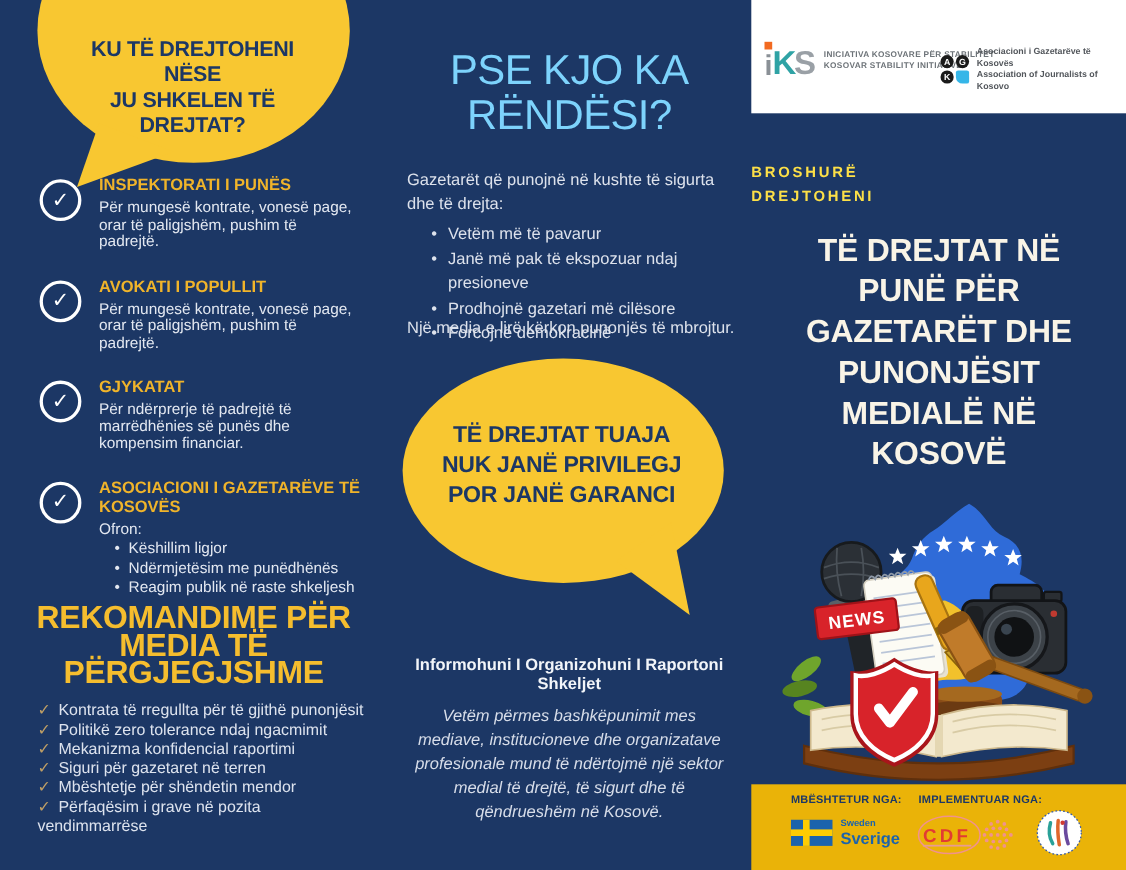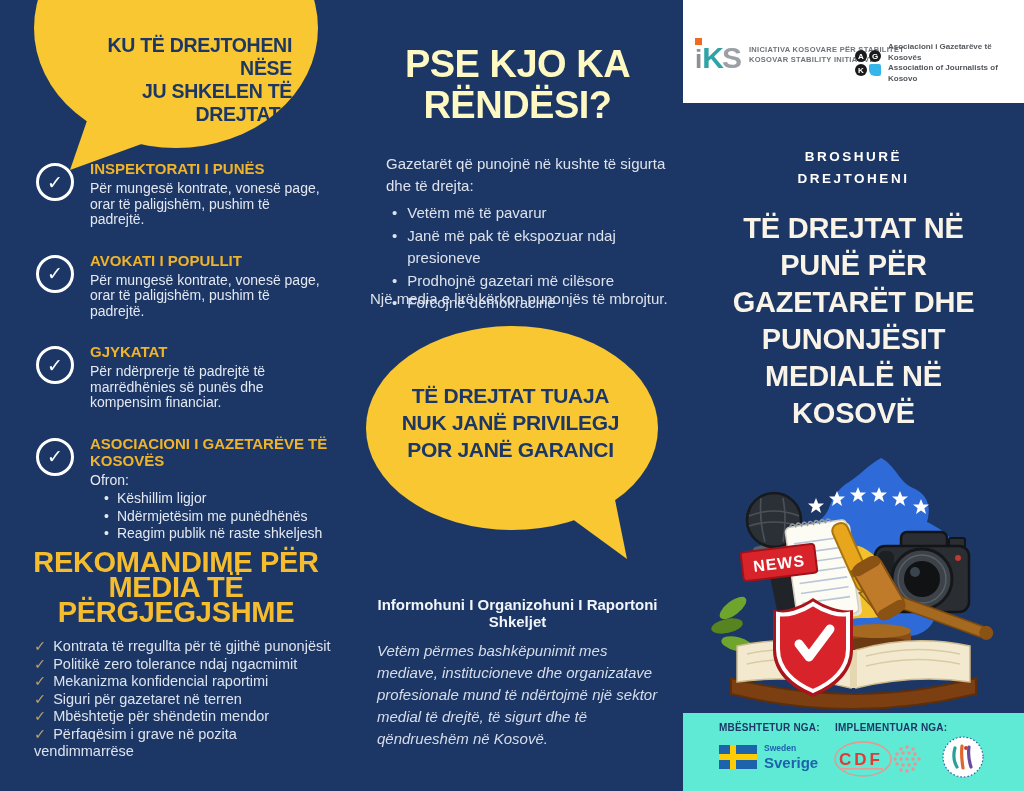--- a/index.html
+++ b/index.html
@@ -5,72 +5,72 @@
   html,body{margin:0;padding:0;}
   body{width:1024px;height:791px;font-family:"Liberation Sans","DejaVu Sans",sans-serif;}
   #page{position:relative;width:1024px;height:791px;background:#1c3765;overflow:hidden;}
   .col{position:absolute;top:0;height:791px;}
   .col-left{left:0;width:352px;}
   .col-mid{left:352px;width:331px;}
   .col-right{left:683px;width:341px;}
 
   
   .bubble-left-svg{position:absolute;left:26px;top:0;width:294px;height:200px;}
-  .bubble-left-text{position:absolute;left:58px;top:34px;width:234px;text-align:right;
+  .bubble-left-text{position:absolute;left:58px;top:34px;width:234px;text-align:center;
     color:#1c3765;font-weight:800;font-size:19.5px;line-height:23px;letter-spacing:-0.3px;}
   .left-items{position:absolute;left:36px;top:160px;width:300px;}
   .litem{display:flex;gap:16px;margin-bottom:24px;}
   .ccheck{flex:0 0 auto;width:32px;height:32px;margin-top:3px;border:3px solid #ffffff;border-radius:50%;
     display:flex;align-items:center;justify-content:center;color:#ffffff;font-size:19px;font-weight:700;}
   .litem-title{color:#f0b42a;font-weight:700;font-size:15px;line-height:17px;margin-bottom:4px;max-width:248px;}
   .litem-desc{color:#e3e8f1;font-size:14px;line-height:15.5px;max-width:238px;}
   .litem-bullets{margin-top:2px;}
   .lbul{display:flex;gap:8px;color:#e3e8f1;font-size:14px;line-height:17.5px;margin-left:14px;}
   .reco{position:absolute;left:0;top:550px;width:352px;text-align:center;}
   .reco-title{color:#f5bd2e;font-size:29px;font-weight:800;line-height:25px;letter-spacing:-0.3px;}
   .reco-list{text-align:left;margin:13px 12px 0 34px;}
   .reco-item{color:#dde3ee;font-size:14.5px;line-height:17.5px;}
   .gold-check{color:#bf9f66;font-weight:600;margin-right:7px;}
 
   
-  .mid-heading{position:absolute;left:0;top:44px;width:100%;text-align:center;color:#fef9c3;
-    font-size:38px;font-weight:700;line-height:41px;letter-spacing:-0.5px;}
-  .mid-intro{position:absolute;left:18px;top:153px;width:302px;color:#dde2ec;font-size:15px;line-height:21.5px;margin-left:16px;}
+  .mid-heading{position:absolute;left:0;top:44px;width:100%;text-align:center;color:#7dd3fc;
+    font-size:38px;font-weight:400;line-height:41px;letter-spacing:-0.5px;}
+  .mid-intro{position:absolute;left:18px;top:153px;width:302px;color:#dde2ec;font-size:15px;line-height:21.5px;}
   .mid-bullets{position:absolute;left:40px;top:202px;width:292px;}
   .mbul{display:flex;gap:10px;color:#dde2ec;font-size:15px;line-height:22.5px;}
   .mid-note{position:absolute;left:18px;top:288px;width:302px;color:#dde2ec;font-size:15px;line-height:21.5px;}
   .bubble-mid-svg{position:absolute;left:8px;top:322px;width:315px;height:245px;}
   .bubble-mid-text{position:absolute;left:25px;top:382px;width:267px;text-align:center;
     color:#1c3765;font-weight:800;font-size:21px;line-height:27px;letter-spacing:-0.3px;}
   .mid-tagline{position:absolute;left:0;top:596px;width:100%;text-align:center;color:#f2f5f9;
     font-size:15px;font-weight:600;}
-  .mid-closing{position:absolute;left:25px;top:640px;width:281px;font-style:italic;
+  .mid-closing{position:absolute;left:25px;top:640px;width:281px;text-align:center;font-style:italic;
     color:#d7dde9;font-size:15px;line-height:22px;}
 
   
   .white-top{position:absolute;left:0;top:0;width:341px;height:103px;background:#ffffff;}
   .iks{position:absolute;left:12px;top:38px;display:flex;align-items:center;gap:7px;}
   .iks-mark{display:flex;align-items:flex-end;position:relative;height:34px;}
   .iks-dot{position:absolute;left:0;top:0;width:7px;height:7px;background:#f26a21;}
   .iks-i{color:#8a9096;font-weight:800;font-size:26px;line-height:26px;}
   .iks-k{color:#2fa3a5;font-weight:800;font-size:30px;line-height:28px;letter-spacing:-2px;}
   .iks-s{color:#9aa0a6;font-weight:800;font-size:30px;line-height:28px;}
   .iks-text{color:#6d7378;font-size:7.5px;font-weight:600;line-height:10px;letter-spacing:0.3px;}
   .agk{position:absolute;left:172px;top:42px;display:flex;align-items:center;gap:7px;}
   .agk-mark{width:26px;height:26px;display:grid;grid-template-columns:12px 12px;grid-template-rows:12px 12px;gap:2px;}
   .agk-tile{background:#1b1b1b;color:#ffffff;border-radius:50%;font-size:8px;font-weight:700;
     display:flex;align-items:center;justify-content:center;}
   .agk-bubble{background:#35b6e8;border-radius:2px 2px 2px 6px;}
   .agk-text{color:#53575c;font-size:8px;font-weight:700;line-height:10.5px;}
-  .kicker{position:absolute;left:0;top:146px;width:100%;text-align:center;color:#ffffff;
+  .kicker{position:absolute;left:0;top:146px;width:100%;text-align:left;color:#fde047;
     font-size:13.5px;font-weight:700;letter-spacing:2.5px;line-height:22px;}
   .rtitle{position:absolute;left:20px;top:210px;width:301px;text-align:center;color:#f9f4e7;
     font-size:29px;font-weight:800;line-height:37px;letter-spacing:-0.2px;}
   .illu{position:absolute;left:8px;top:448px;width:325px;height:300px;}
-  .white-bottom{position:absolute;left:0;top:713px;width:341px;height:78px;background:#5eead4;}
+  .white-bottom{position:absolute;left:0;top:713px;width:341px;height:78px;background:#eab308;}
   .wb-label{position:absolute;top:9px;color:#1d3866;font-size:10px;font-weight:700;letter-spacing:0.2px;}
   .wb-label-1{left:36px;} .wb-label-2{left:152px;text-align:center;}
   .sweden{position:absolute;left:36px;top:31px;display:flex;gap:7px;align-items:center;}
   .sweden-text{color:#1c63ac;line-height:1;}
   .sweden-small{font-size:8.5px;font-weight:600;margin-bottom:2px;}
   .sweden-big{font-size:15px;font-weight:700;}
   .cdf{position:absolute;left:148px;top:26px;}
   .aok{position:absolute;left:258px;top:22px;}
 </style>
 </head>

